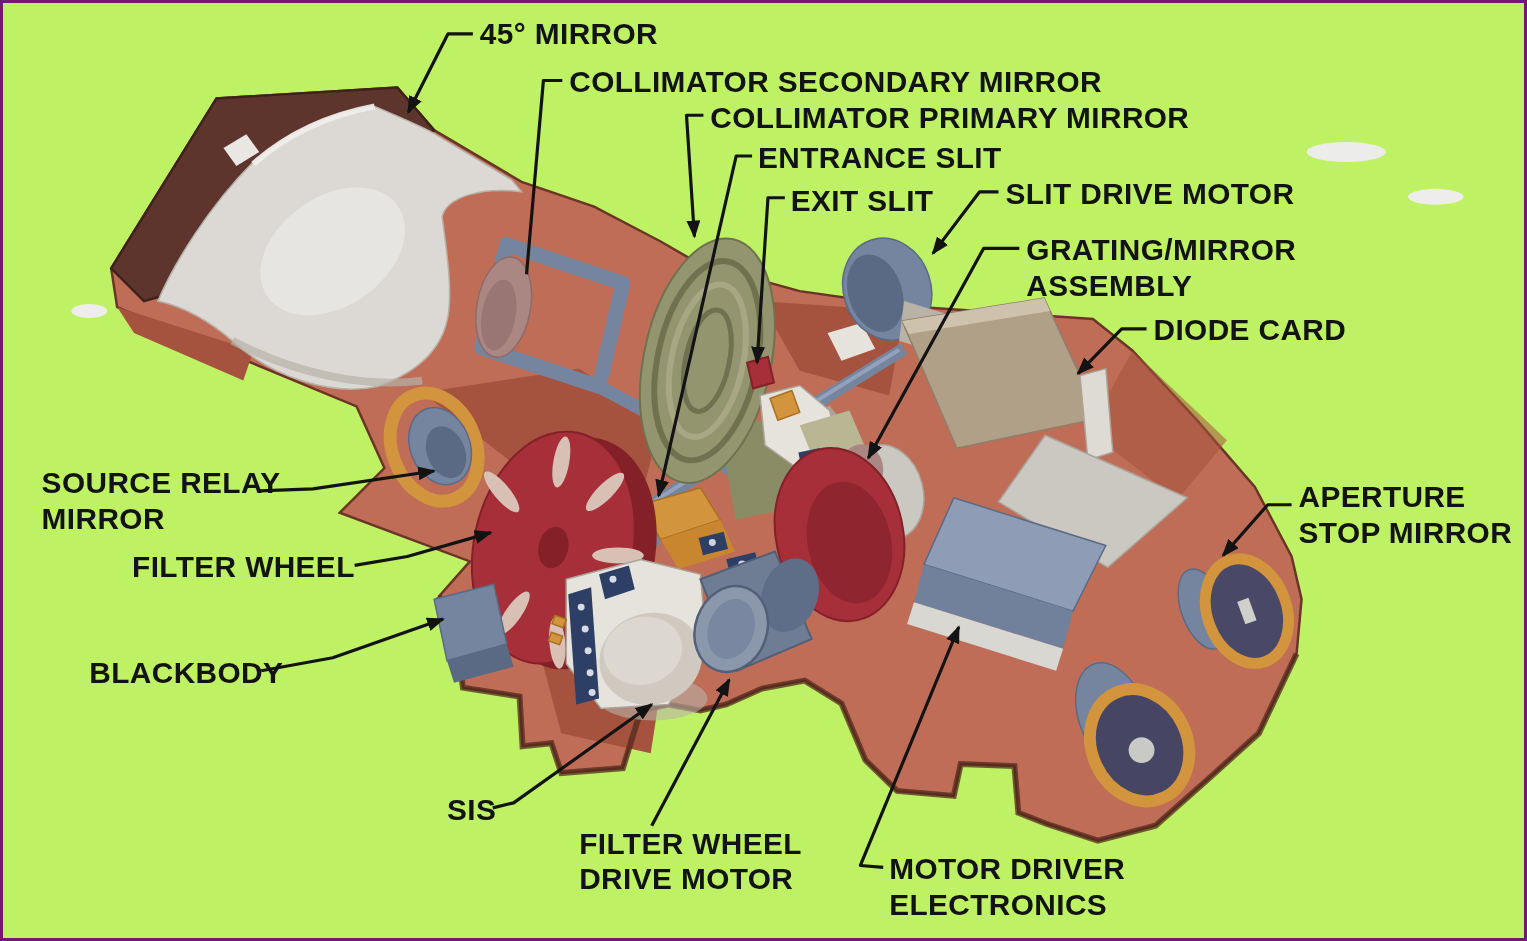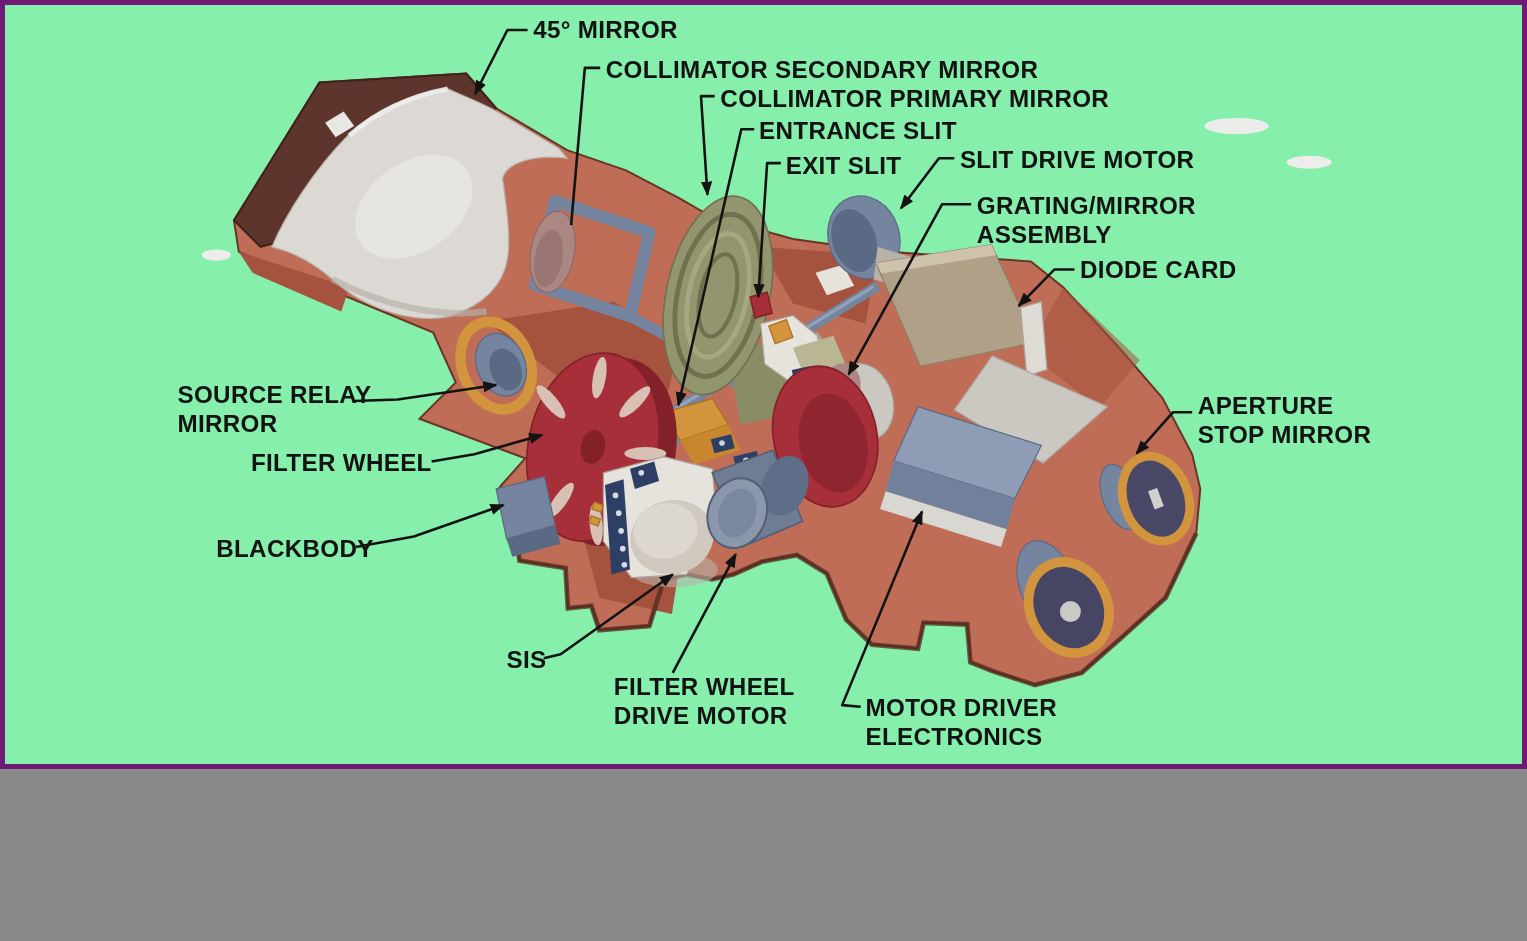--- a/index.html
+++ b/index.html
@@ -1,18 +1,18 @@
 <!DOCTYPE html>
 <html style="--bg: #ffffff; --frame: #000000; --ink: #131313; --body: #bf6d57; --body-shadow: #a5523e; --body-edge: #6b3526; --plate: #5e352c; --plate-edge: #3e221b; --sheet: #dcd9d4; --sheet-hi: #efeeec; --sheet-shade: #b7b1a8; --blue: #76859f; --blue-dark: #5a6a85; --blue-light: #93a2ba; --olive: #93956f; --olive-dark: #6f714f; --olive-light: #a7a883; --gold: #d2943c; --gold-dark: #a8701f; --crimson: #a72f39; --crimson-dark: #832028; --slot: #d9c0b4; --mauve: #ab8784; --mauve-dark: #8d6b68; --tan: #b1a088; --tan-light: #cfc2ad; --tan-dark: #8f7f69; --gray-plate: #cbc7c1; --gray-part: #aaa49b; --navy: #2e3f66; --cream: #cfc5b2; --white-part: #e6e3dd;"><head>
 <meta charset="utf-8">
 <style>
   html,body{margin:0;padding:0;background:#888;}
   .stage{
-    position:relative;width:1527px;height:769px;background:#86efac;
-    box-sizing:border-box;border:5px solid #701a75;
+    position:relative;width:1527px;height:941px;background:#bef264;
+    box-sizing:border-box;border:3px solid #701a75;
     font-family:"Liberation Sans",sans-serif;overflow:hidden;
   }
   svg{display:block;width:100%;height:100%;}
   .lbl{
     font-family:"Liberation Sans","DejaVu Sans",sans-serif;
     font-weight:700;font-size:30px;letter-spacing:0.4px;
     fill:var(--ink,#111);
   }
   .leader{fill:none;stroke:var(--ink,#111);stroke-width:3.2;stroke-linejoin:round;stroke-linecap:butt;}
   .f-body{fill:var(--body);stroke:var(--body-edge);stroke-width:2.5;}

